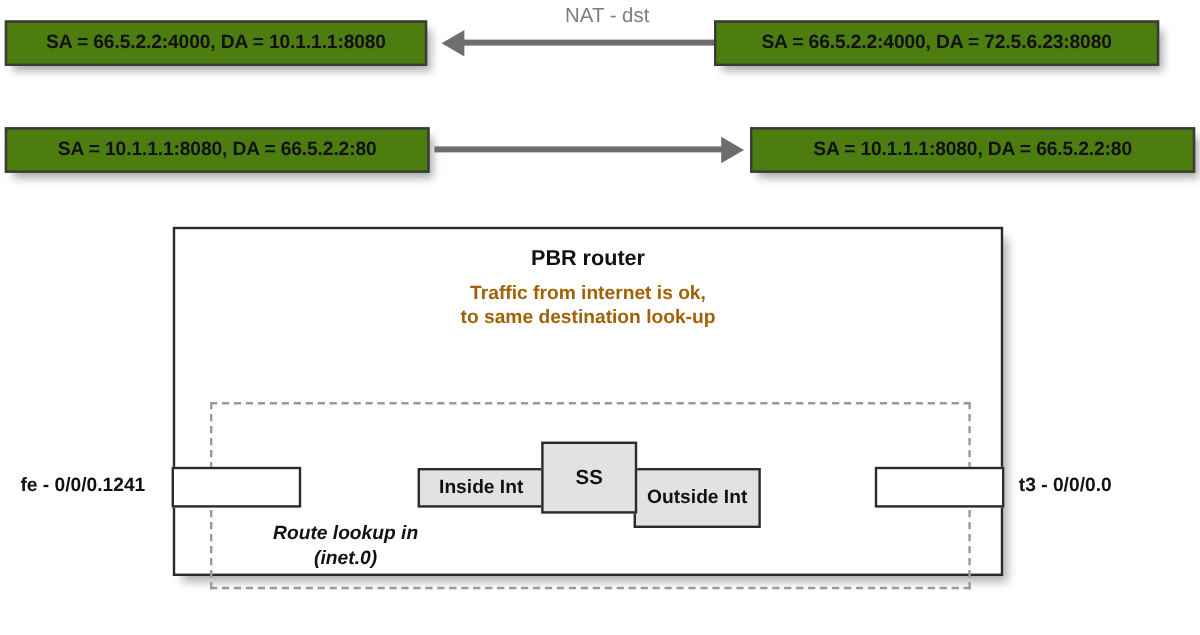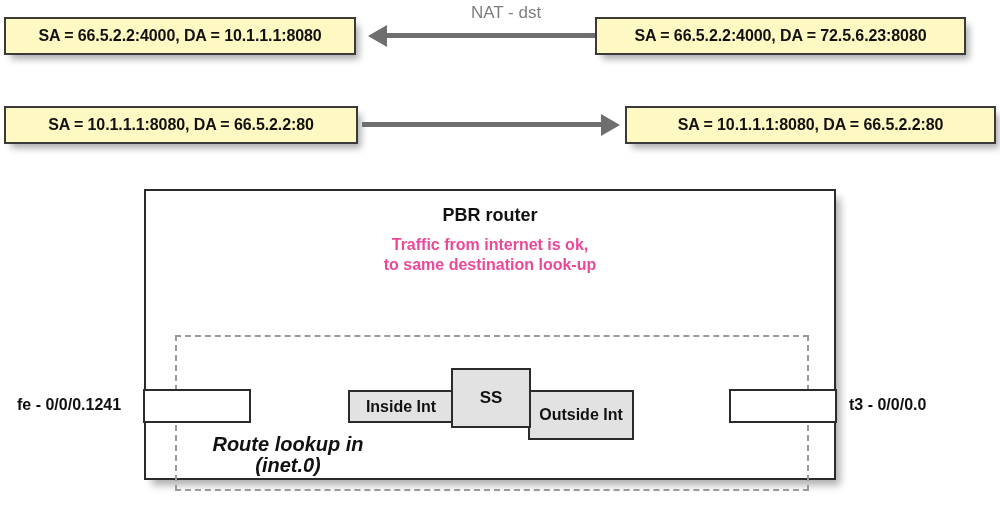--- a/index.html
+++ b/index.html
@@ -20,21 +20,21 @@
     position: absolute;
     left: 0; top: 0;
     width: 1000px;
     height: 529px;
   }
 
   
   .pkt-box {
     position: absolute;
     box-sizing: border-box;
-    background: #fef9c3;
+    background: #4d7c0f;
     border: 2px solid #3a3a3a;
     display: flex;
     align-items: center;
     justify-content: center;
     font-weight: bold;
     font-size: 16px;
     letter-spacing: -0.1px;
     color: #111111;
     white-space: nowrap;
     box-shadow: 5px 6px 7px -2px rgba(0,0,0,0.33);
@@ -90,21 +90,21 @@
   }
   #router-desc {
     position: absolute;
     left: 0;
     top: 44px;
     width: 100%;
     text-align: center;
     font-size: 16px;
     line-height: 20px;
     font-weight: bold;
-    color: #ec4899;
+    color: #a16207;
   }
   #router-desc div { white-space: nowrap; }
 
   
   #dashed-region {
     position: absolute;
     left: 175px;
     top: 335px;
     width: 634px;
     height: 156px;
@@ -113,21 +113,21 @@
   }
 
   #route-lookup-label {
     position: absolute;
     left: 188px;
     top: 434px;
     width: 200px;
     text-align: center;
     font-style: italic;
     font-weight: bold;
-    font-size: 20px;
+    font-size: 16px;
     line-height: 21px;
     color: #111111;
   }
 
   
   .iface-stub {
     position: absolute;
     box-sizing: border-box;
     background: #ffffff;
     border: 2px solid #2b2b2b;

